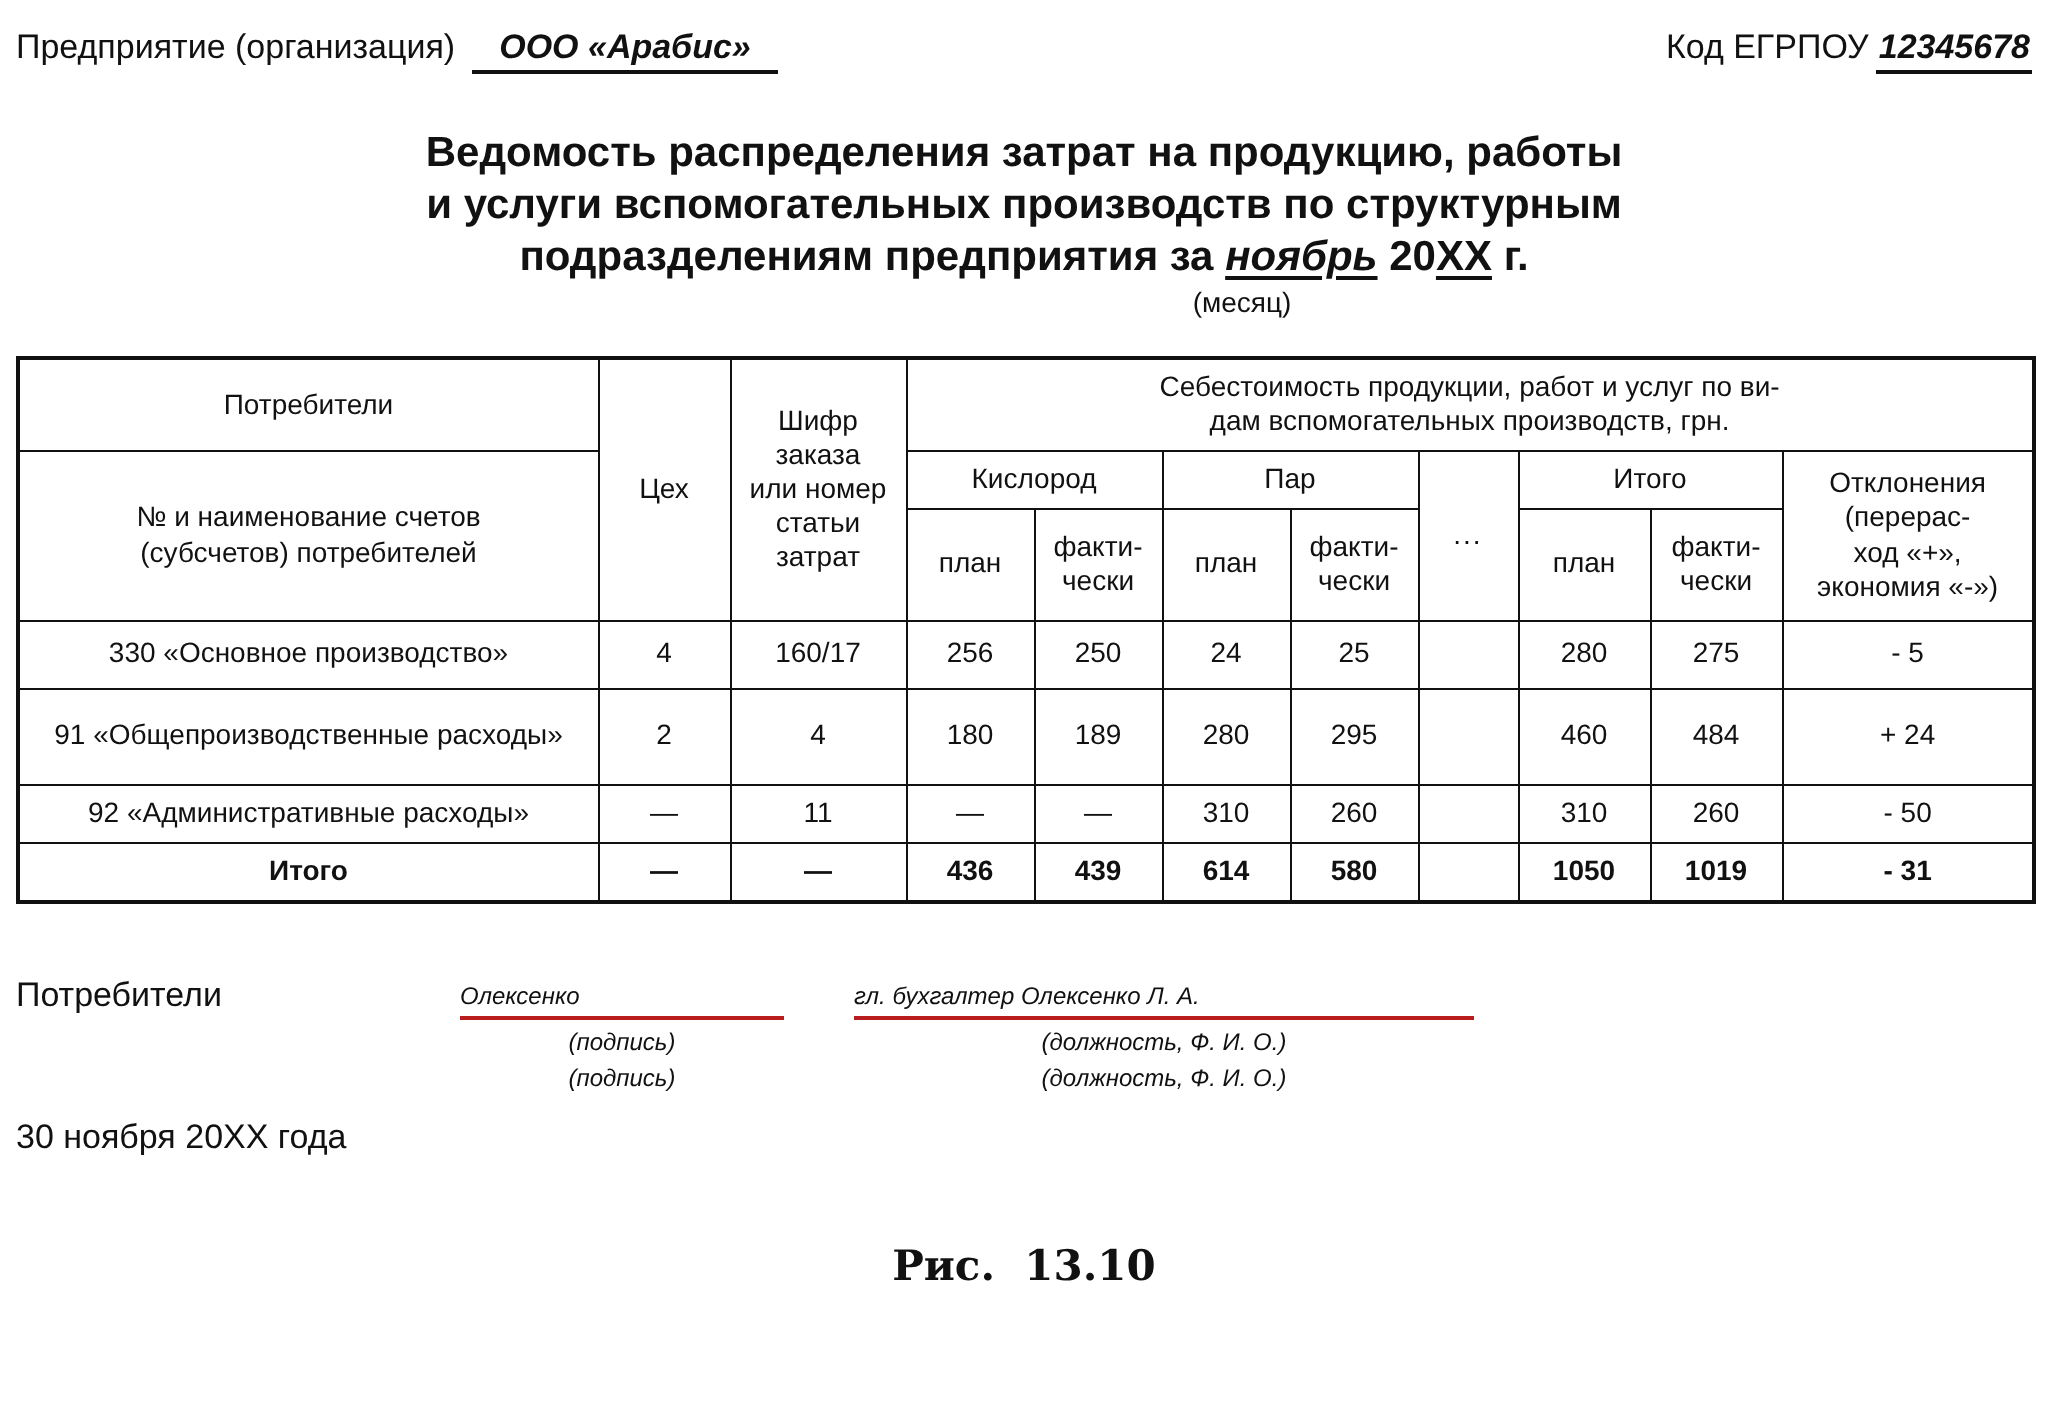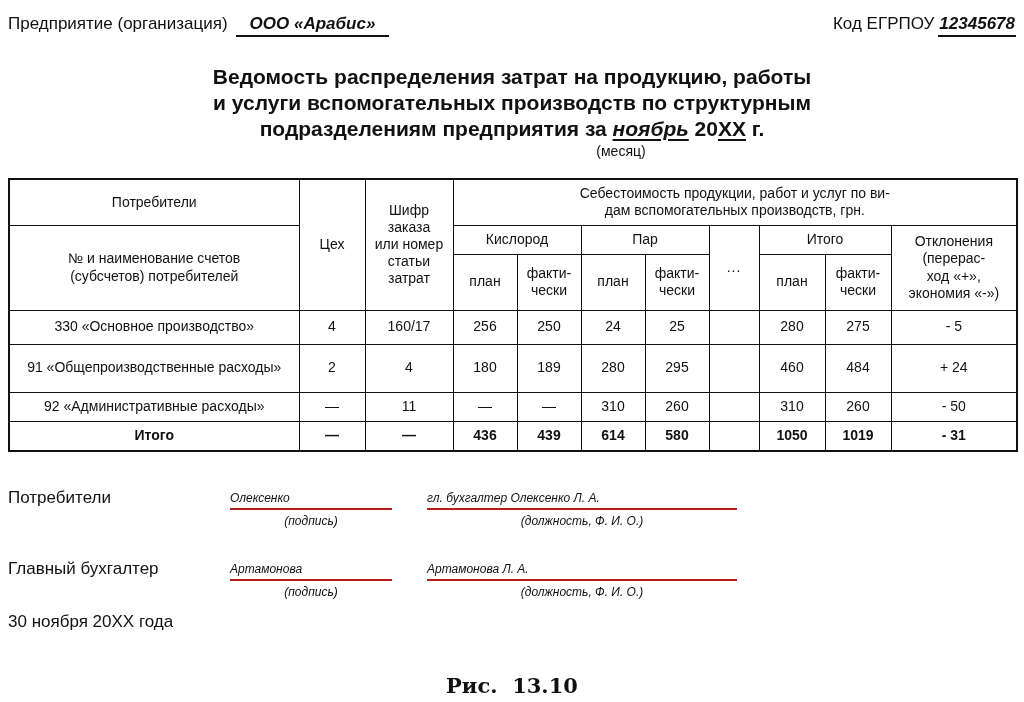--- a/index.html
+++ b/index.html
@@ -220,26 +220,20 @@
       <div class="sig-gap"></div>
       <div class="sig-line s2">гл. бухгалтер Олексенко Л. А.</div>
     </div>
     <div class="sig-caps">
       <div class="cap-spacer"></div>
       <div class="cap1">(подпись)</div>
       <div class="sig-gap"></div>
       <div class="cap2">(должность, Ф. И. О.)</div>
     </div>
 
-    <div class="sig-row sig-row-2">
-      <div class="sig-role">Главный бухгалтер</div>
-      <div class="sig-line s1">Артамонова</div>
-      <div class="sig-gap"></div>
-      <div class="sig-line s2">Артамонова Л. А.</div>
-    </div>
     <div class="sig-caps">
       <div class="cap-spacer"></div>
       <div class="cap1">(подпись)</div>
       <div class="sig-gap"></div>
       <div class="cap2">(должность, Ф. И. О.)</div>
     </div>
 
     <div class="date-line">30 ноября 20ХХ года</div>
   </div>
 

